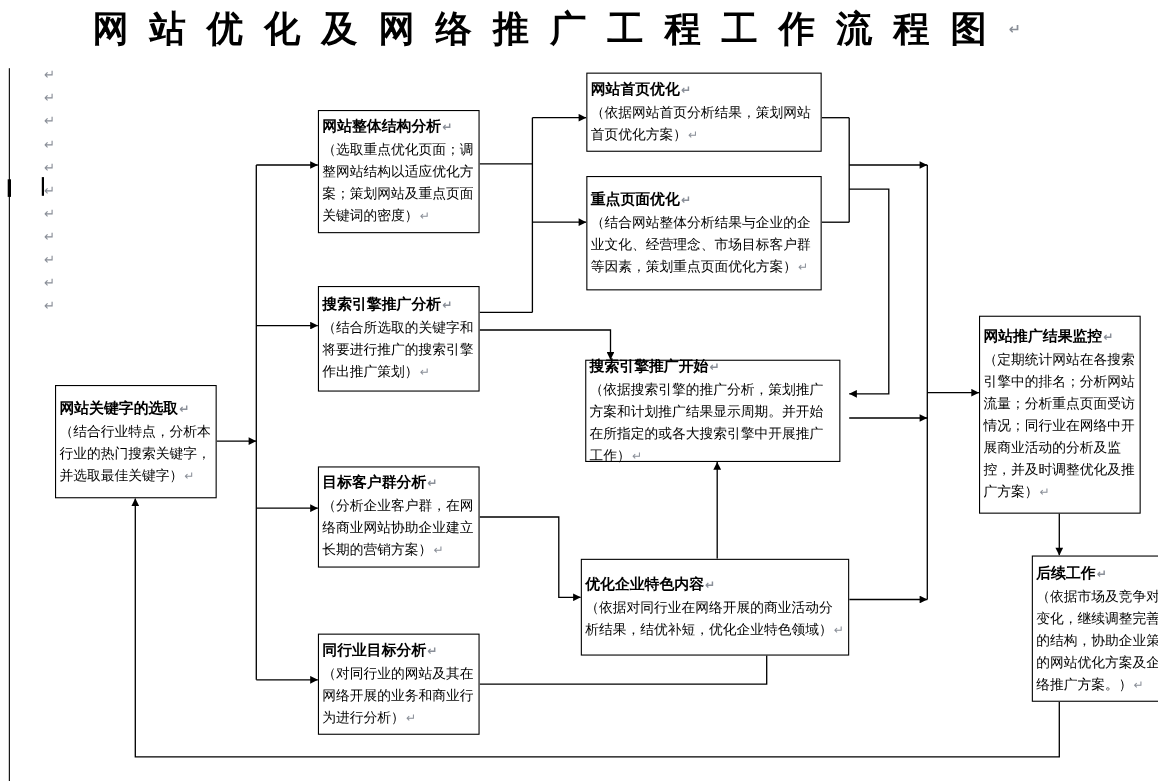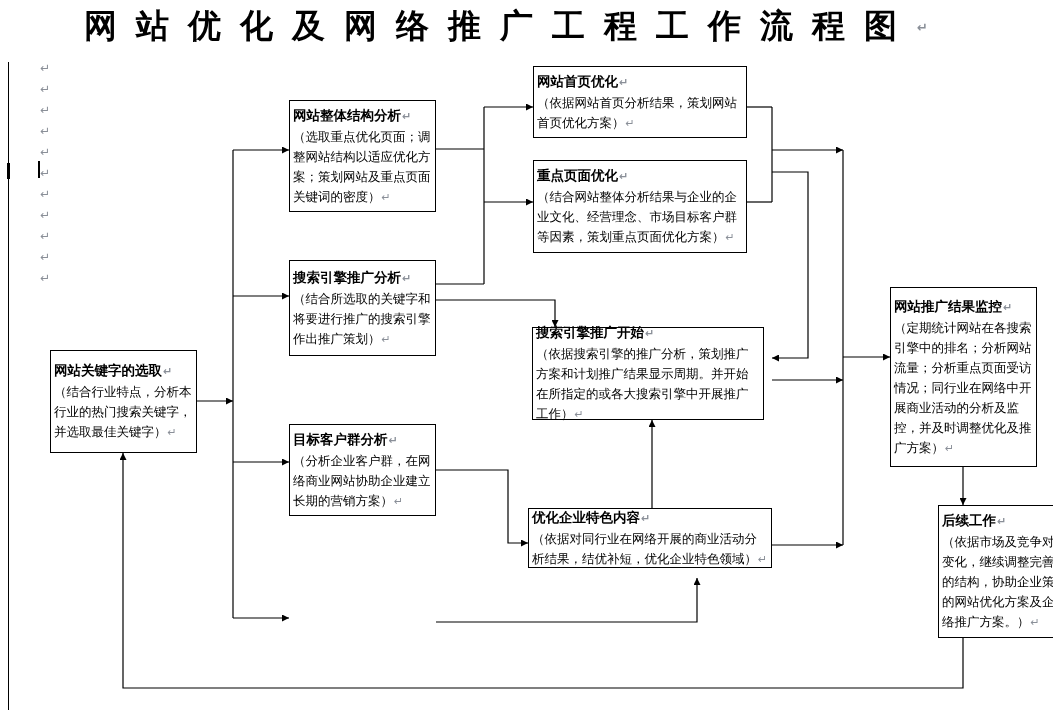--- a/index.html
+++ b/index.html
@@ -113,37 +113,41 @@
   <div class="node" style="left:289px;top:260px;width:147px;height:96px;">
     <div class="ntitle"><span>搜索引擎推广分析</span><span class="pmark">↵</span></div>
     <div class="nbody"><span>（结合所选取的关键字和将要进行推广的搜索引擎作出推广策划）</span><span class="pmark">↵</span></div>
   </div>
 
   <div class="node" style="left:289px;top:424px;width:147px;height:92px;">
     <div class="ntitle"><span>目标客户群分析</span><span class="pmark">↵</span></div>
     <div class="nbody"><span>（分析企业客户群，在网络商业网站协助企业建立长期的营销方案）</span><span class="pmark">↵</span></div>
   </div>
 
+  <div class="node" style="left:289px;top:576px;width:147px;height:92px;">
+    <div class="ntitle"><span>同行业目标分析</span><span class="pmark">↵</span></div>
+    <div class="nbody"><span>（对同行业的网站及其在网络开展的业务和商业行为进行分析）</span><span class="pmark">↵</span></div>
+  </div>
 
   <div class="node" style="left:533px;top:66px;width:214px;height:72px;">
     <div class="ntitle"><span>网站首页优化</span><span class="pmark">↵</span></div>
     <div class="nbody"><span>（依据网站首页分析结果，策划网站首页优化方案）</span><span class="pmark">↵</span></div>
   </div>
 
-  <div class="node" style="left:533px;top:160px;width:214px;height:93px;">
+  <div class="node" style="left:533px;top:160px;width:214px;height:104px;">
     <div class="ntitle"><span>重点页面优化</span><span class="pmark">↵</span></div>
     <div class="nbody"><span>（结合网站整体分析结果与企业的企业文化、经营理念、市场目标客户群等因素，策划重点页面优化方案）</span><span class="pmark">↵</span></div>
   </div>
 
   <div class="node" style="left:532px;top:327px;width:232px;height:93px;">
     <div class="ntitle"><span>搜索引擎推广开始</span><span class="pmark">↵</span></div>
     <div class="nbody"><span>（依据搜索引擎的推广分析，策划推广方案和计划推广结果显示周期。并开始在所指定的或各大搜索引擎中开展推广工作）</span><span class="pmark">↵</span></div>
   </div>
 
-  <div class="node" style="left:528px;top:508px;width:244px;height:60px;">
+  <div class="node" style="left:528px;top:508px;width:244px;height:88px;">
     <div class="ntitle"><span>优化企业特色内容</span><span class="pmark">↵</span></div>
     <div class="nbody"><span>（依据对同行业在网络开展的商业活动分析结果，结优补短，优化企业特色领域）</span><span class="pmark">↵</span></div>
   </div>
 
   <div class="node" style="left:890px;top:275px;width:147px;height:180px;margin-top:12px;">
     <div class="ntitle"><span>网站推广结果监控</span><span class="pmark">↵</span></div>
     <div class="nbody"><span>（定期统计网站在各搜索引擎中的排名；分析网站流量；分析重点页面受访情况；同行业在网络中开展商业活动的分析及监控，并及时调整优化及推广方案）</span><span class="pmark">↵</span></div>
   </div>
 
   <div class="node" style="left:890px;top:505px;width:147px;height:133px;margin-left:48px;">

